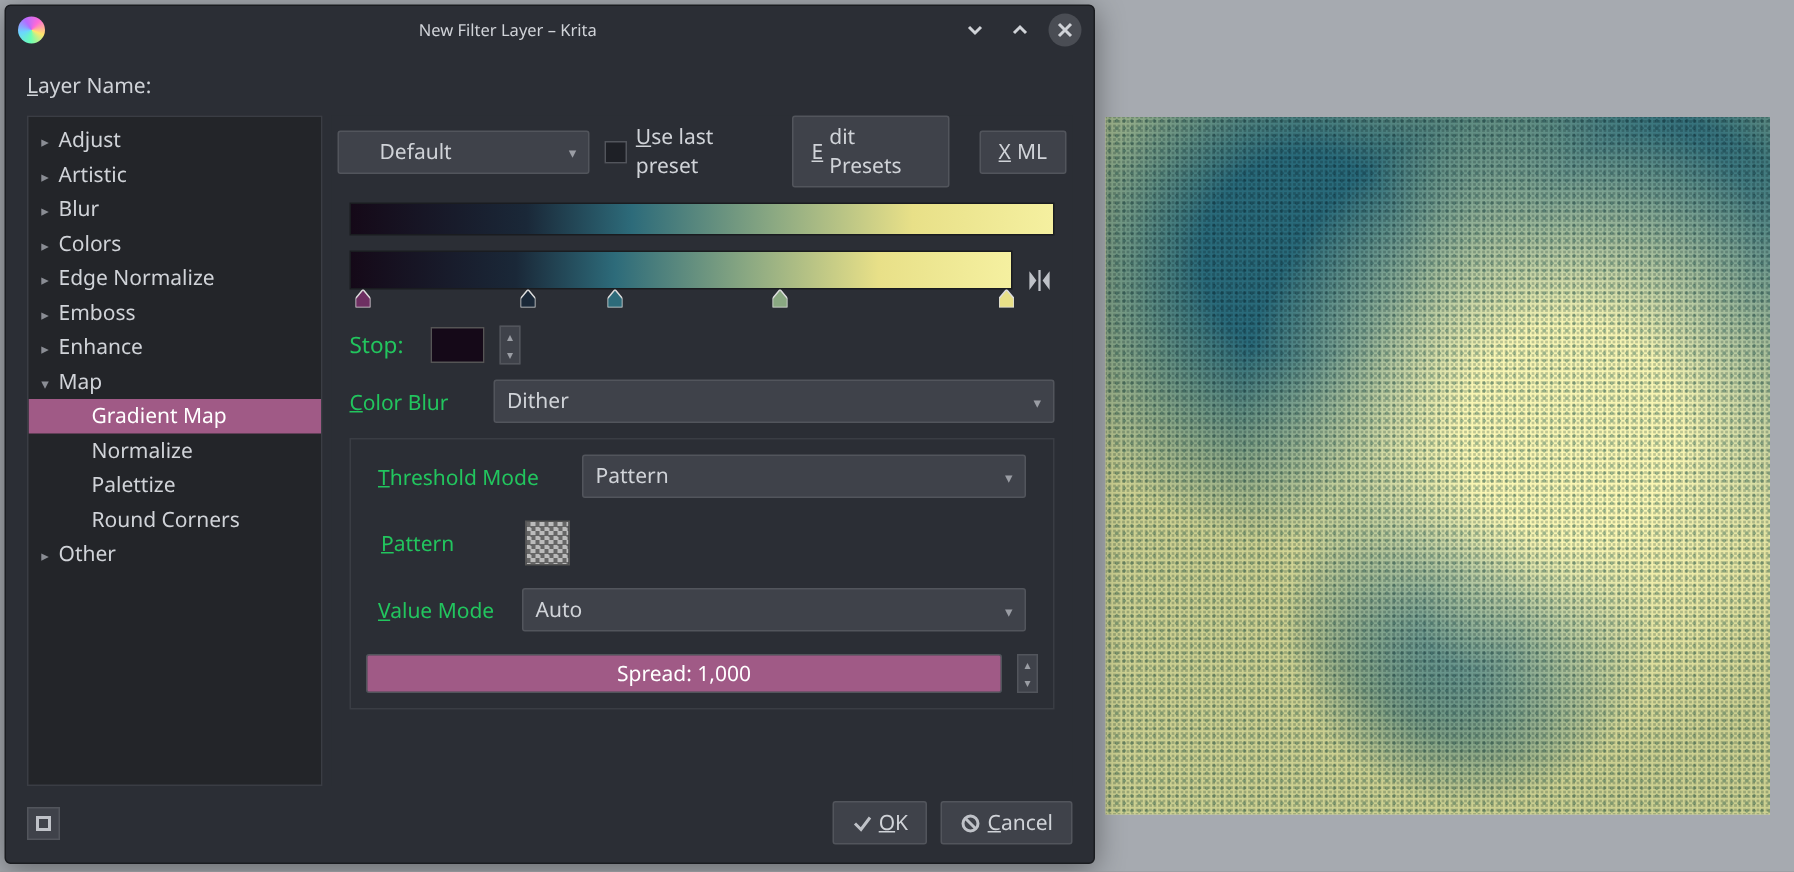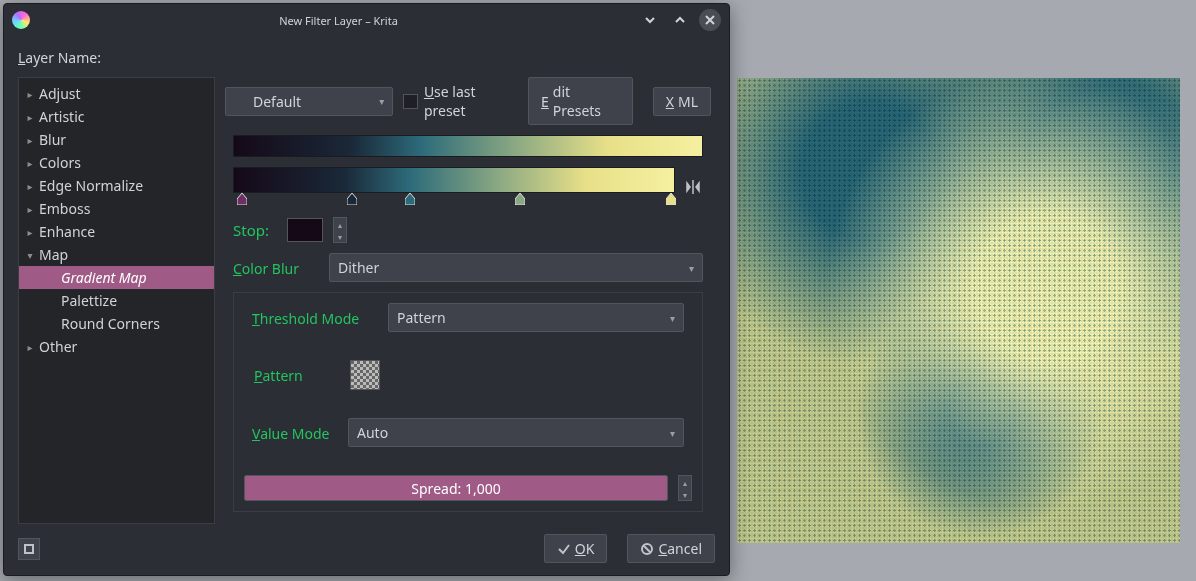--- a/index.html
+++ b/index.html
@@ -18,21 +18,21 @@
 .row-name { display: flex; align-items: center; padding: 12px 27px 10px 14px; gap: 7px; }
 .row-name label { color: #d0d3d8; }
 .row-name .u { text-decoration: underline; }
 .name-input { flex: 1; background: #1e2026; border: 1px solid #42454c; color: #d0d3d8; padding: 5px 8px; border-radius: 2px; font-size: 15px; }
 
 .body { display: flex; flex: 1; padding: 0 14px 0 14px; gap: 6px; min-height: 0; }
 
 .tree { width: 197px; background: #232529; border: 1px solid #3a3d44; padding: 4px 0; overflow: auto; }
 .tree-item { display: flex; align-items: center; padding: 2px 6px; gap: 4px; cursor: pointer; color: #d0d3d8; font-size: 15px; }
 .tree-item.child { padding-left: 42px; }
-.tree-item.selected { background: #a05a86; color: #fff; font-style: italic; }
+.tree-item.selected { background: #a05a86; color: #fff; }
 .tri { width: 10px; font-size: 10px; color: #8a8d94; display: inline-block; text-align: center; }
 
 .right { flex: 1; background: #2b2e35; display: flex; flex-direction: column; gap: 10px; padding: 0 4px 0 4px; }
 
 .preset-row { display: flex; align-items: center; gap: 10px; }
 .combo { background: #3f424a; border: 1px solid #52555c; color: #d0d3d8; padding: 4px 8px; border-radius: 2px; display: flex; align-items: center; justify-content: space-between; gap: 6px; cursor: pointer; }
 .combo .chev { font-size: 10px; color: #9a9da4; }
 .combo.preset { width: 172px; padding-left: 27px; }
 .chk { display: flex; align-items: center; gap: 6px; color: #d0d3d8; }
 .chk-box { width: 15px; height: 15px; background: #1e2026; border: 1px solid #52555c; }
@@ -51,30 +51,30 @@
 
 .form-row { display: flex; align-items: center; gap: 10px; margin: 0 8px; }
 .form-row > label { color: #22c55e; min-width: 44px; font-size: 15px; }
 .swatch { width: 36px; height: 24px; background: #150918; border: 1px solid #555; }
 .slider { flex: 1; height: 26px; background: #3f424a; border: 1px solid #52555c; position: relative; display: flex; align-items: center; justify-content: center; border-radius: 2px; }
 .slider .fill { position: absolute; left: 0; top: 0; bottom: 0; background: #a05a86; border-radius: 1px; }
 .slider .lbl { position: relative; z-index: 1; color: #fff; font-size: 14px; }
 .spin { width: 14px; height: 26px; display: flex; flex-direction: column; border: 1px solid #52555c; background: #3f424a; }
 .spin div { flex: 1; display: flex; align-items: center; justify-content: center; font-size: 8px; color: #9a9da4; cursor: pointer; }
 
-.subpanel { border: 1px solid #3a3d44; margin: 0 8px; padding: 10px; display: flex; flex-direction: column; gap: 28px; }
+.subpanel { border: 1px solid #3a3d44; margin: 0 8px; padding: 10px; display: flex; flex-direction: column; gap: 15px; }
 .form-row.wide > label { min-width: 126px; }
 .form-row.wide2 > label { min-width: 86px; }
 
 .pattern-sw { width: 30px; height: 30px; background: repeating-conic-gradient(#bbb 0 25%, #666 0 50%) 0 0/6px 6px; border: 1px solid #555; }
 
 .footer { display: flex; align-items: center; justify-content: space-between; padding: 10px 14px 12px 14px; }
 .preview-toggle { width: 22px; height: 22px; border: 1px solid #52555c; background: #3f424a; display: flex; align-items: center; justify-content: center; cursor: pointer; }
 .preview-toggle .inner { width: 10px; height: 10px; border: 2px solid #bfc2c8; }
-.footer-btns { display: flex; gap: 20px; }
+.footer-btns { display: flex; gap: 9px; }
 
 .preview-img { position: absolute; left: 737px; top: 78px; width: 443px; height: 465px; background: #d8dca0; overflow: hidden; }
 .preview-img .ditherbg { position: absolute; inset: 0; background:
   radial-gradient(circle at 70% 45%, rgba(250,245,180,.95) 0 18%, transparent 55%),
   radial-gradient(circle at 30% 20%, #2d6b7a 0 14%, transparent 40%),
   radial-gradient(circle at 82% 18%, #2d6b7a 0 14%, transparent 40%),
   radial-gradient(circle at 55% 72%, #2d6b7a 0 8%, transparent 30%),
   radial-gradient(circle at 50% 50%, #c8cc90 0 100%);
   filter: contrast(1.05);
 }
@@ -152,20 +152,23 @@
           <span>Enhance</span>
         </div>
         <div class="tree-item">
           <span class="tri">▾</span>
           <span>Map</span>
         </div>
         <div class="tree-item child selected">
           <span>Gradient Map</span>
         </div>
         <div class="tree-item child">
+          <span>Normalize</span>
+        </div>
+        <div class="tree-item child">
           <span>Palettize</span>
         </div>
         <div class="tree-item child">
           <span>Round Corners</span>
         </div>
         <div class="tree-item">
           <span class="tri">▸</span>
           <span>Other</span>
         </div>
       </div>

